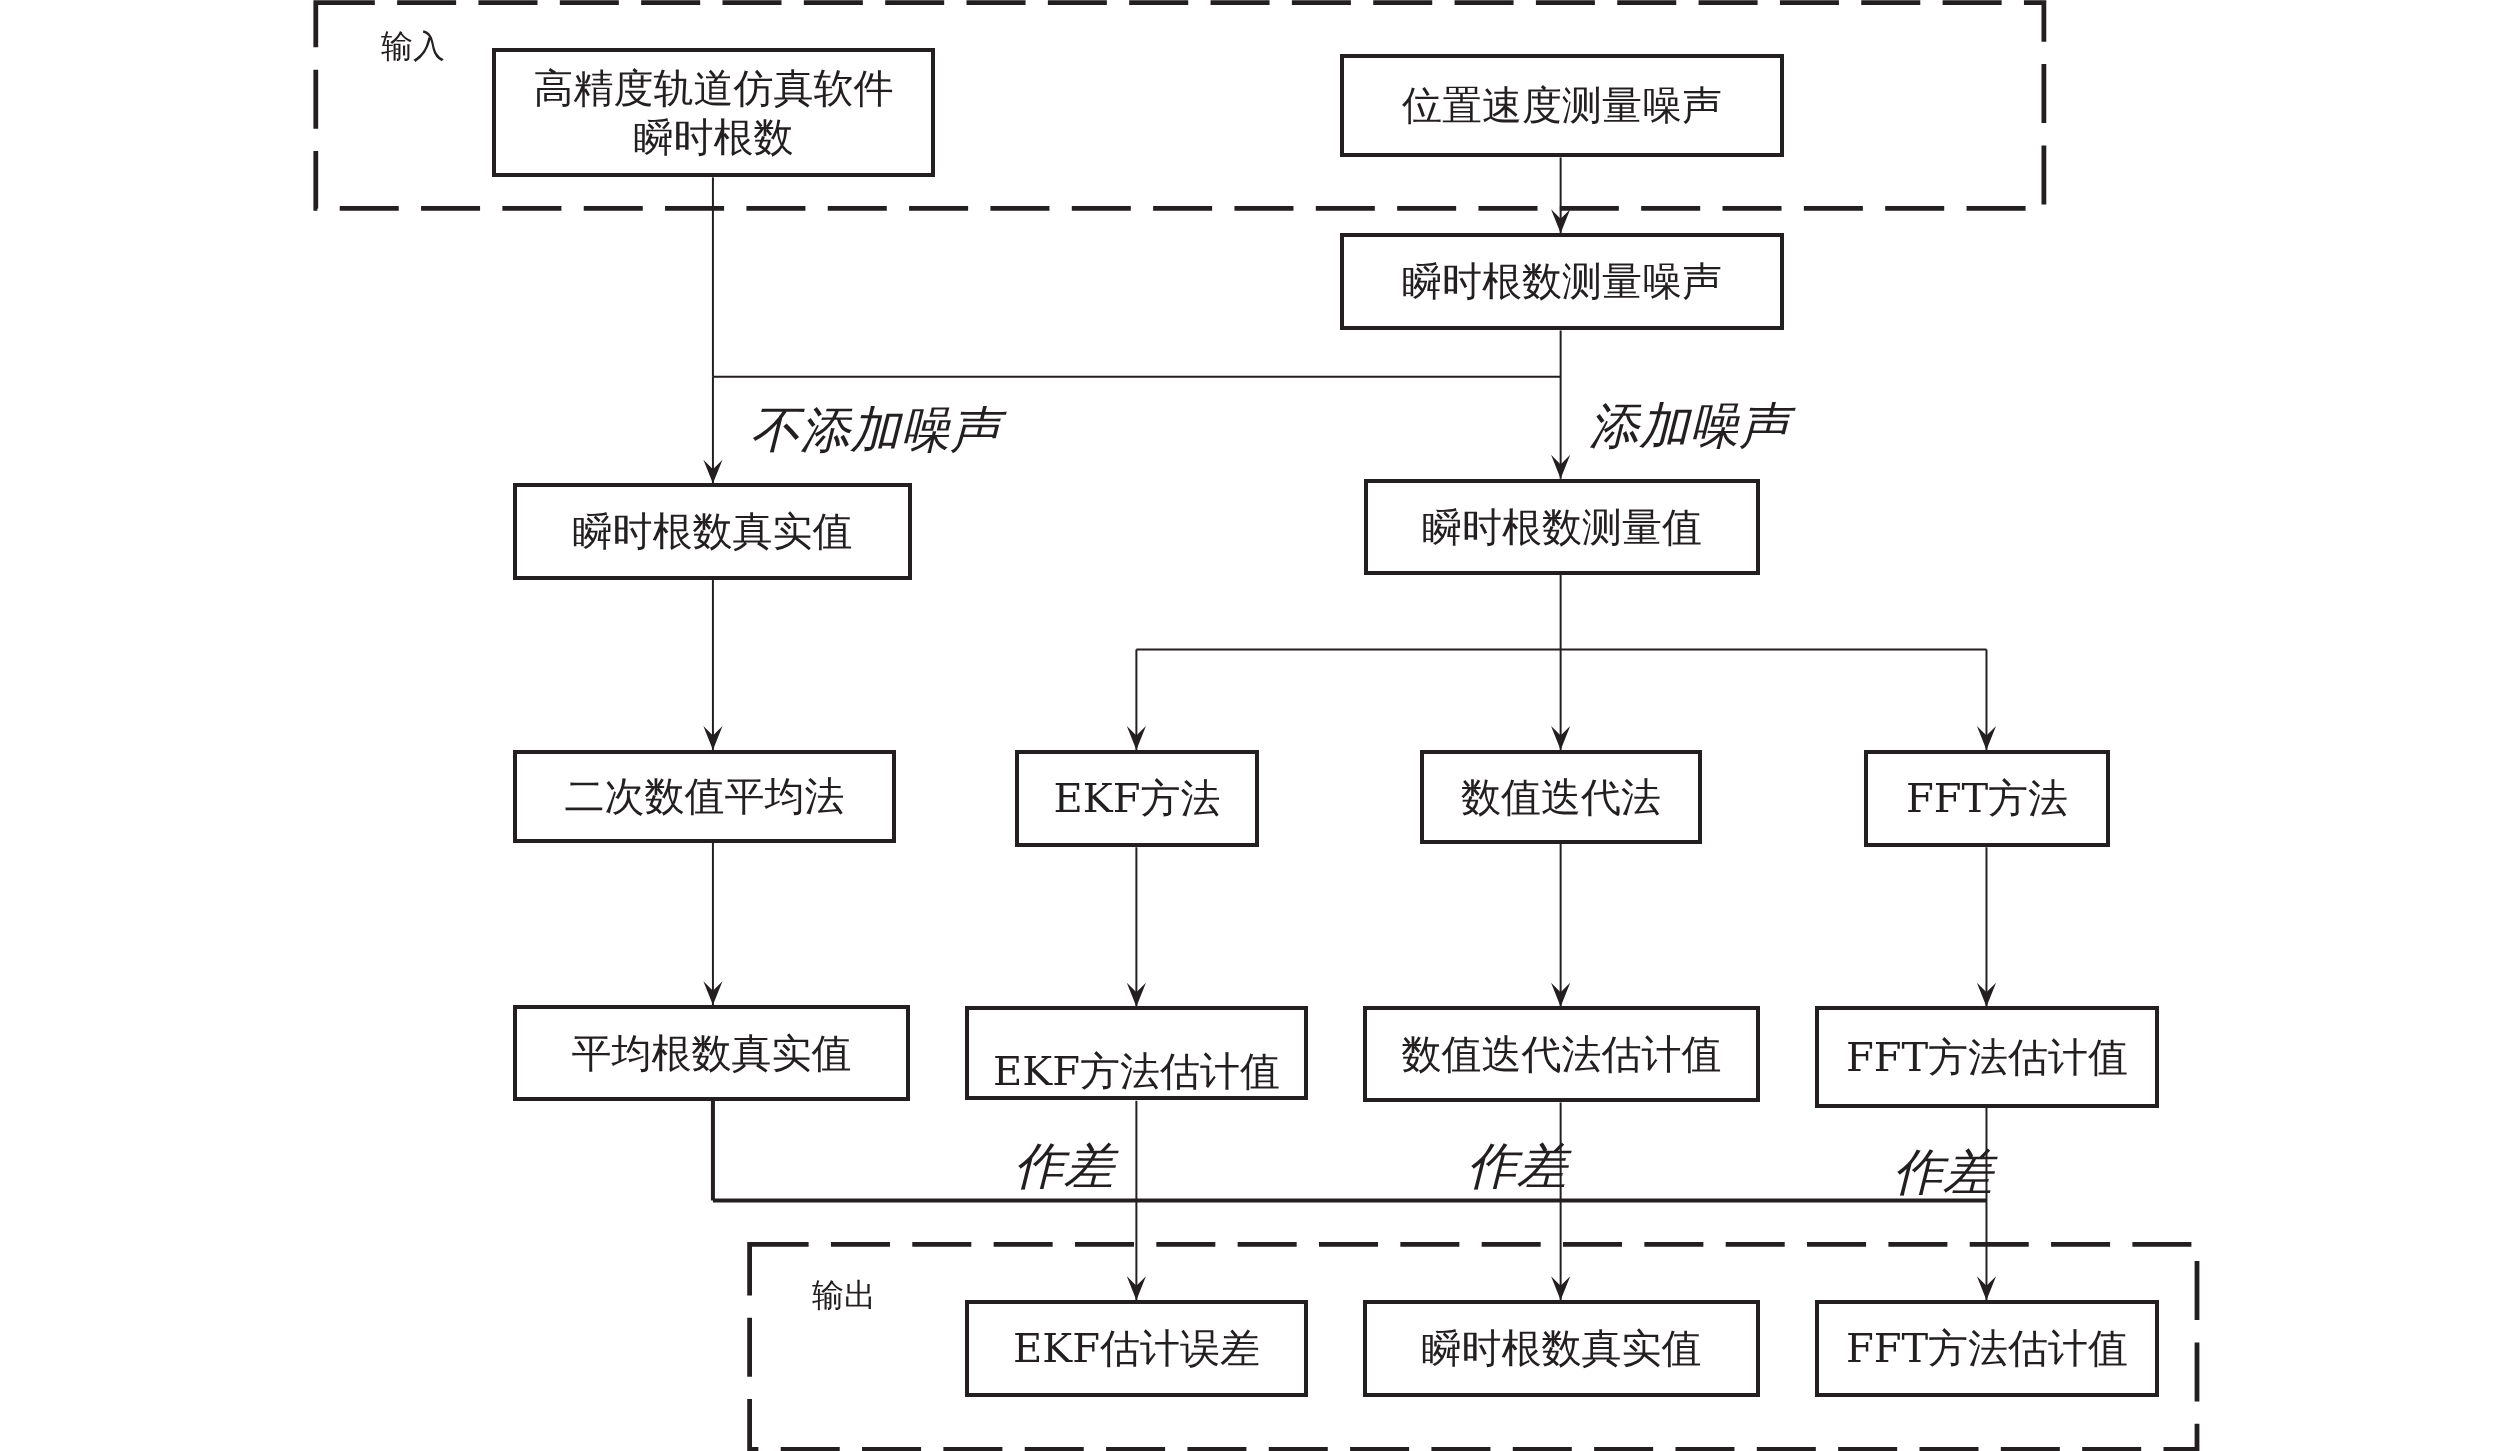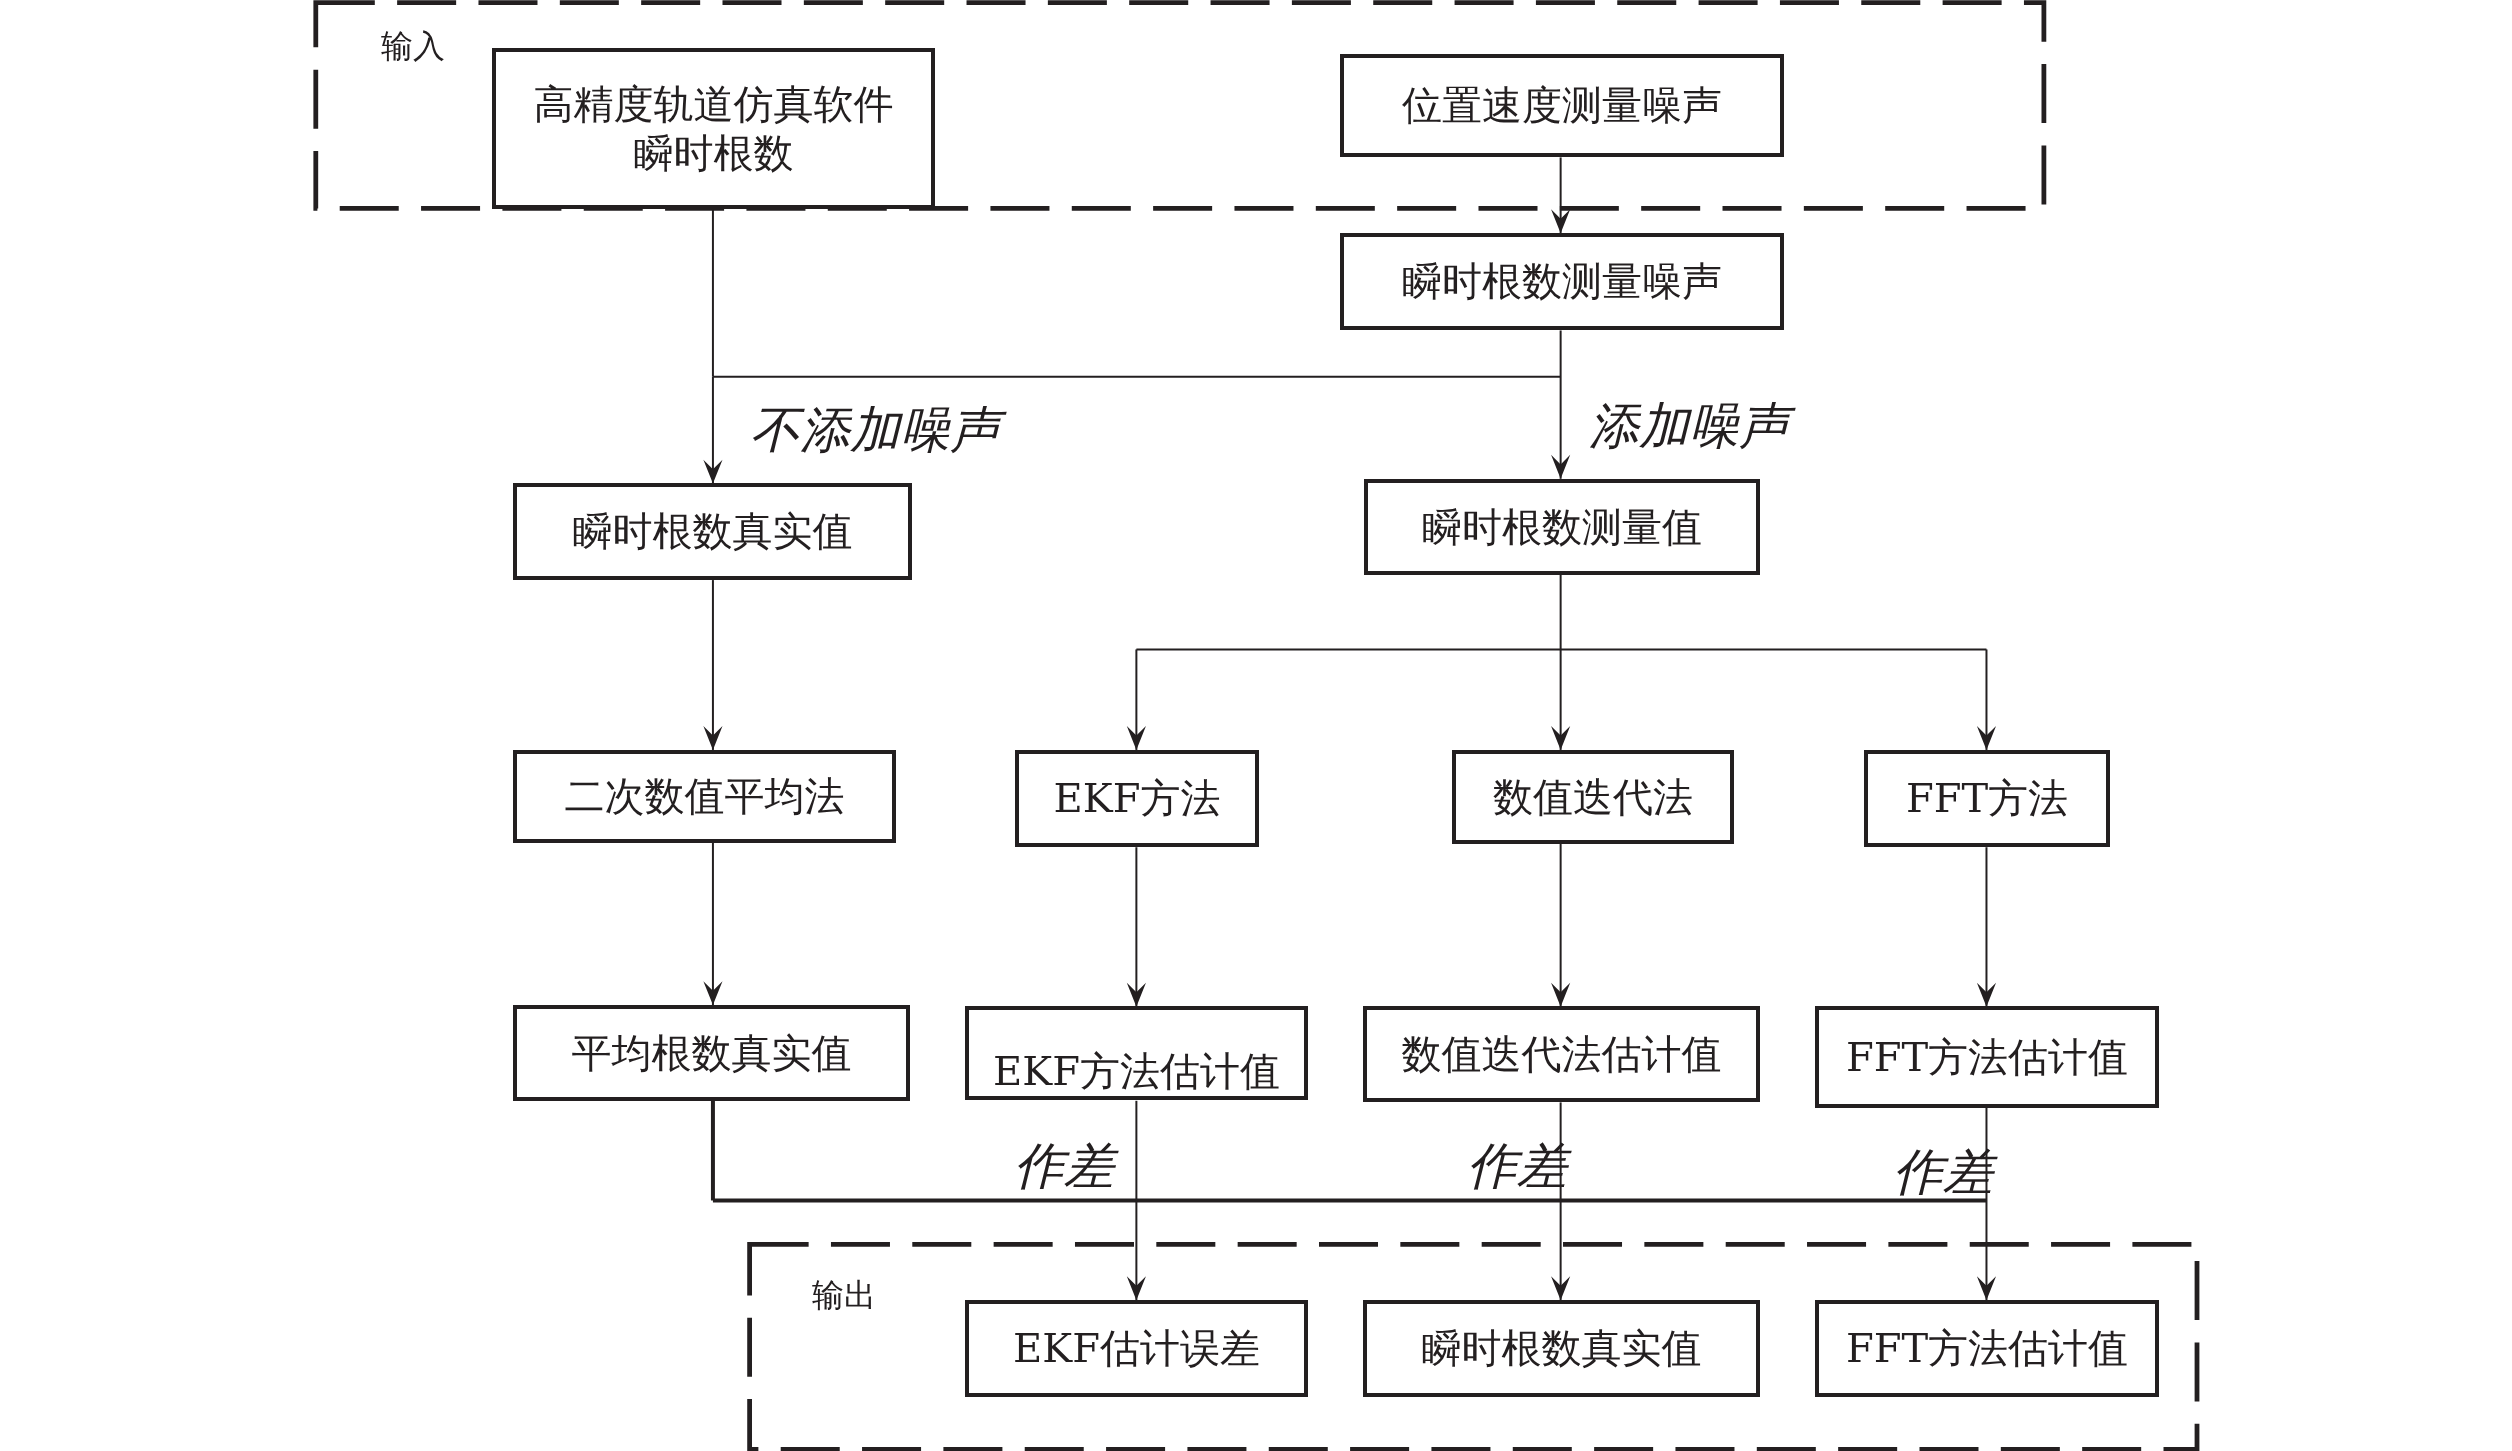--- a/index.html
+++ b/index.html
@@ -54,21 +54,21 @@
       <line x1="1957" y1="1382" x2="1957" y2="1630" stroke="#231f20" stroke-width="2.5"></line>
       <path d="M1957 1630 L1945 1600 L1957 1612 L1969 1600 Z" fill="#231f20"></path>
       <line x1="2491" y1="1380" x2="2491" y2="1630" stroke="#231f20" stroke-width="2.5"></line>
       <path d="M2491 1630 L2479 1600 L2491 1612 L2503 1600 Z" fill="#231f20"></path>
     </g>
 </svg>
 
 <div class="grp-title" style="left:381px;top:24px;">输入</div>
 <div class="grp-title" style="left:812px;top:1273px;">输出</div>
 
-<div class="node" style="left:492px;top:48px;width:443px;height:161px;flex-direction:column;">
+<div class="node" style="left:492px;top:48px;width:443px;height:129px;flex-direction:column;">
   <span>高精度轨道仿真软件</span>
   <span>瞬时根数</span>
 </div>
 <div class="node" style="left:1340px;top:54px;width:444px;height:103px;">
   <span>位置速度测量噪声</span>
 </div>
 <div class="node" style="left:1340px;top:233px;width:444px;height:97px;">
   <span>瞬时根数测量噪声</span>
 </div>
 <div class="node" style="left:513px;top:483px;width:399px;height:97px;">
@@ -77,21 +77,21 @@
 <div class="node" style="left:1364px;top:479px;width:396px;height:96px;">
   <span>瞬时根数测量值</span>
 </div>
 
 <div class="node" style="left:513px;top:750px;width:383px;height:93px;">
   <span>二次数值平均法</span>
 </div>
 <div class="node" style="left:1015px;top:750px;width:244px;height:97px;">
   <span>EKF方法</span>
 </div>
-<div class="node" style="left:1420px;top:750px;width:282px;height:94px;margin-left:32px;">
+<div class="node" style="left:1420px;top:750px;width:282px;height:94px;">
   <span>数值迭代法</span>
 </div>
 <div class="node" style="left:1864px;top:750px;width:246px;height:97px;">
   <span>FFT方法</span>
 </div>
 
 <div class="node" style="left:513px;top:1005px;width:397px;height:96px;">
   <span>平均根数真实值</span>
 </div>
 <div class="node" style="left:965px;top:1006px;width:343px;height:94px;align-items:flex-end;">

